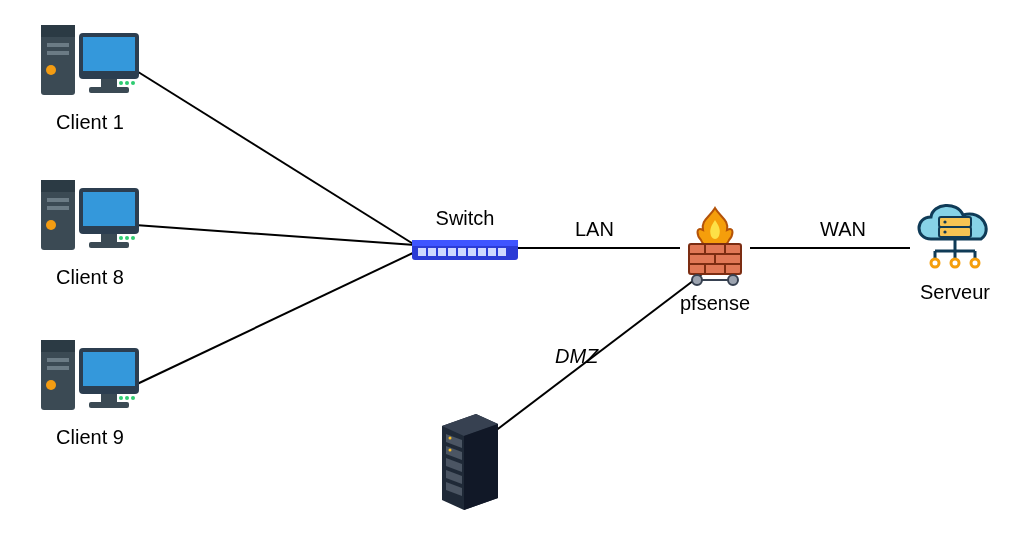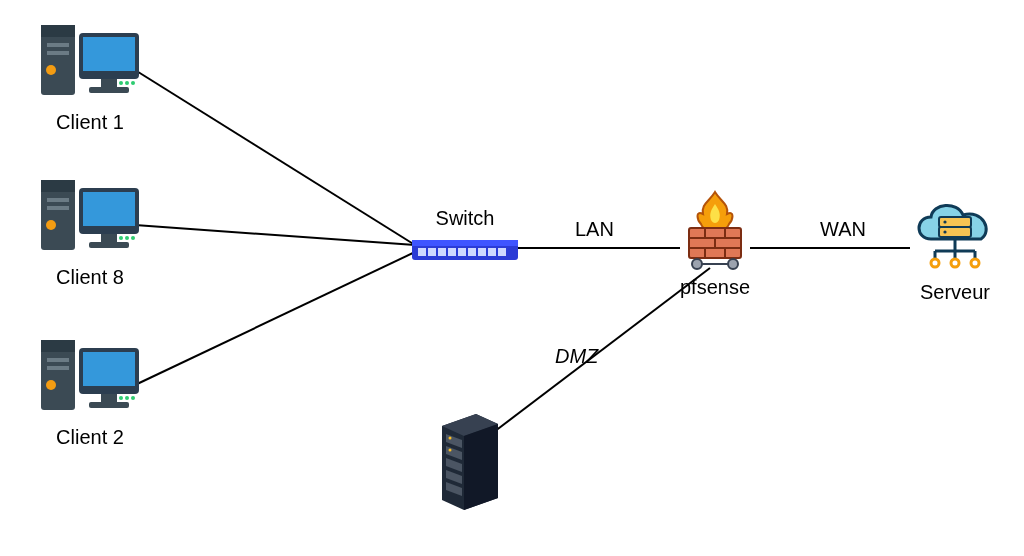--- a/index.html
+++ b/index.html
@@ -73,42 +73,42 @@
       <rect x="12" y="36" width="22" height="4" fill="#6b7b85"></rect>
       <circle cx="16" cy="55" r="5" fill="#f39c12"></circle>
       <rect x="44" y="18" width="60" height="46" rx="4" fill="#2c3e50"></rect>
       <rect x="48" y="22" width="52" height="34" fill="#3498db"></rect>
       <rect x="66" y="64" width="16" height="8" fill="#3b4a54"></rect>
       <rect x="54" y="72" width="40" height="6" rx="2" fill="#3b4a54"></rect>
       <circle cx="86" cy="68" r="2" fill="#2ecc71"></circle>
         <circle cx="92" cy="68" r="2" fill="#2ecc71"></circle>
         <circle cx="98" cy="68" r="2" fill="#2ecc71"></circle>
     </svg>
-    <div class="label">Client 2</div>
+    <div class="label">Client 9</div>
   </div>
 
   <div class="node" style="left:410px;top:205px;width:110px;">
     <div class="label" style="margin-bottom:4px;">Switch</div>
     <svg width="110" height="32" viewBox="0 0 110 32">
       <rect x="2" y="6" width="106" height="20" rx="3" fill="#2b3bd6"></rect>
       <rect x="2" y="6" width="106" height="6" fill="#3f55ff"></rect>
 
       <rect x="8" y="14" width="8" height="8" fill="#cfd8ff"></rect>
       <rect x="18" y="14" width="8" height="8" fill="#cfd8ff"></rect>
       <rect x="28" y="14" width="8" height="8" fill="#cfd8ff"></rect>
       <rect x="38" y="14" width="8" height="8" fill="#cfd8ff"></rect>
       <rect x="48" y="14" width="8" height="8" fill="#cfd8ff"></rect>
       <rect x="58" y="14" width="8" height="8" fill="#cfd8ff"></rect>
       <rect x="68" y="14" width="8" height="8" fill="#cfd8ff"></rect>
       <rect x="78" y="14" width="8" height="8" fill="#cfd8ff"></rect>
       <rect x="88" y="14" width="8" height="8" fill="#cfd8ff"></rect>
     </svg>
   </div>
 
-  <div class="node" style="left:670px;top:190px;width:90px;">
+  <div class="node" style="left:670px;top:206px;width:90px;">
     <svg width="80" height="80" viewBox="0 0 80 80">
 
       <path d="M40 2 C46 12 54 14 52 24 C60 20 58 30 54 34 C52 40 44 42 40 40 C36 42 28 40 26 34 C22 30 20 20 28 24 C26 14 34 12 40 2 Z" fill="#f59e0b" stroke="#b45309" stroke-width="2"></path>
       <path d="M40 14 C44 20 46 24 44 30 C42 34 38 34 36 30 C34 24 36 20 40 14 Z" fill="#fde047"></path>
 
       <rect x="14" y="38" width="52" height="30" rx="2" fill="#e07856" stroke="#7c2d12" stroke-width="2"></rect>
       <line x1="14" y1="48" x2="66" y2="48" stroke="#7c2d12" stroke-width="2"></line>
       <line x1="14" y1="58" x2="66" y2="58" stroke="#7c2d12" stroke-width="2"></line>
       <line x1="30" y1="38" x2="30" y2="48" stroke="#7c2d12" stroke-width="2"></line>
       <line x1="50" y1="38" x2="50" y2="48" stroke="#7c2d12" stroke-width="2"></line>

